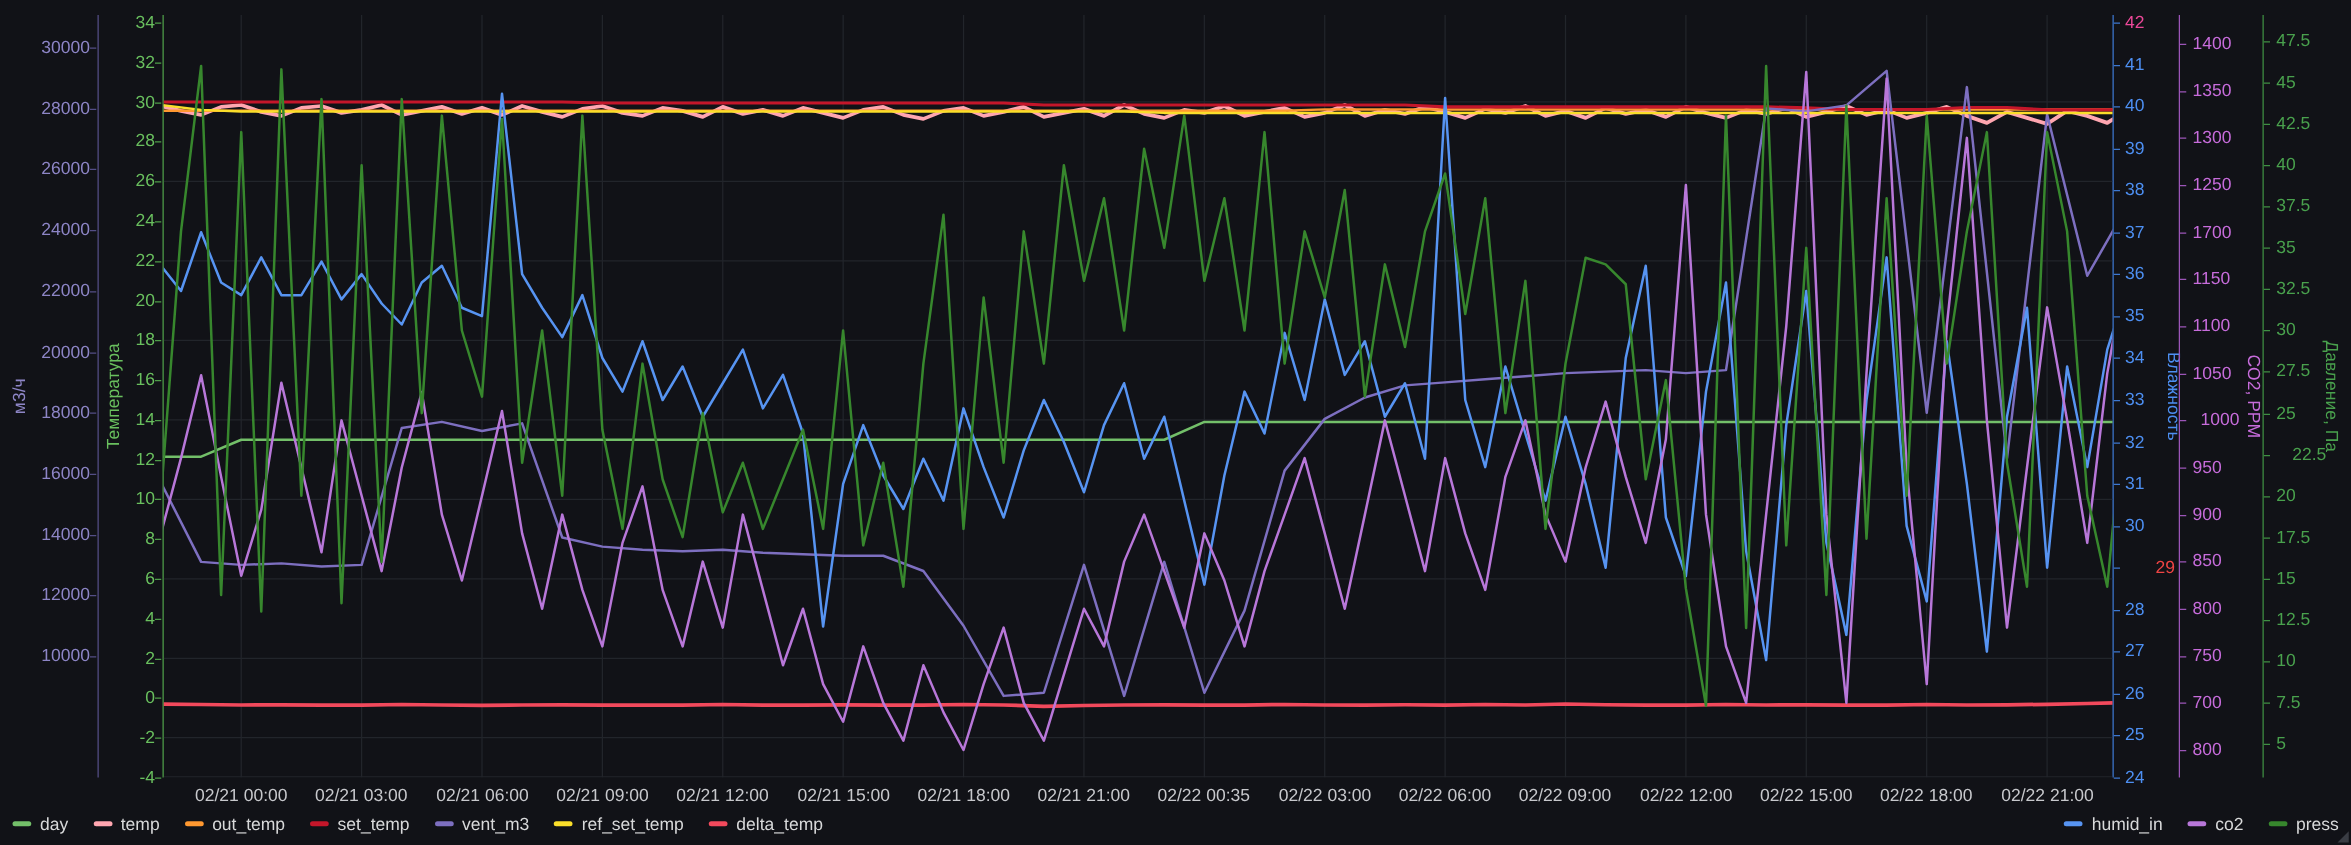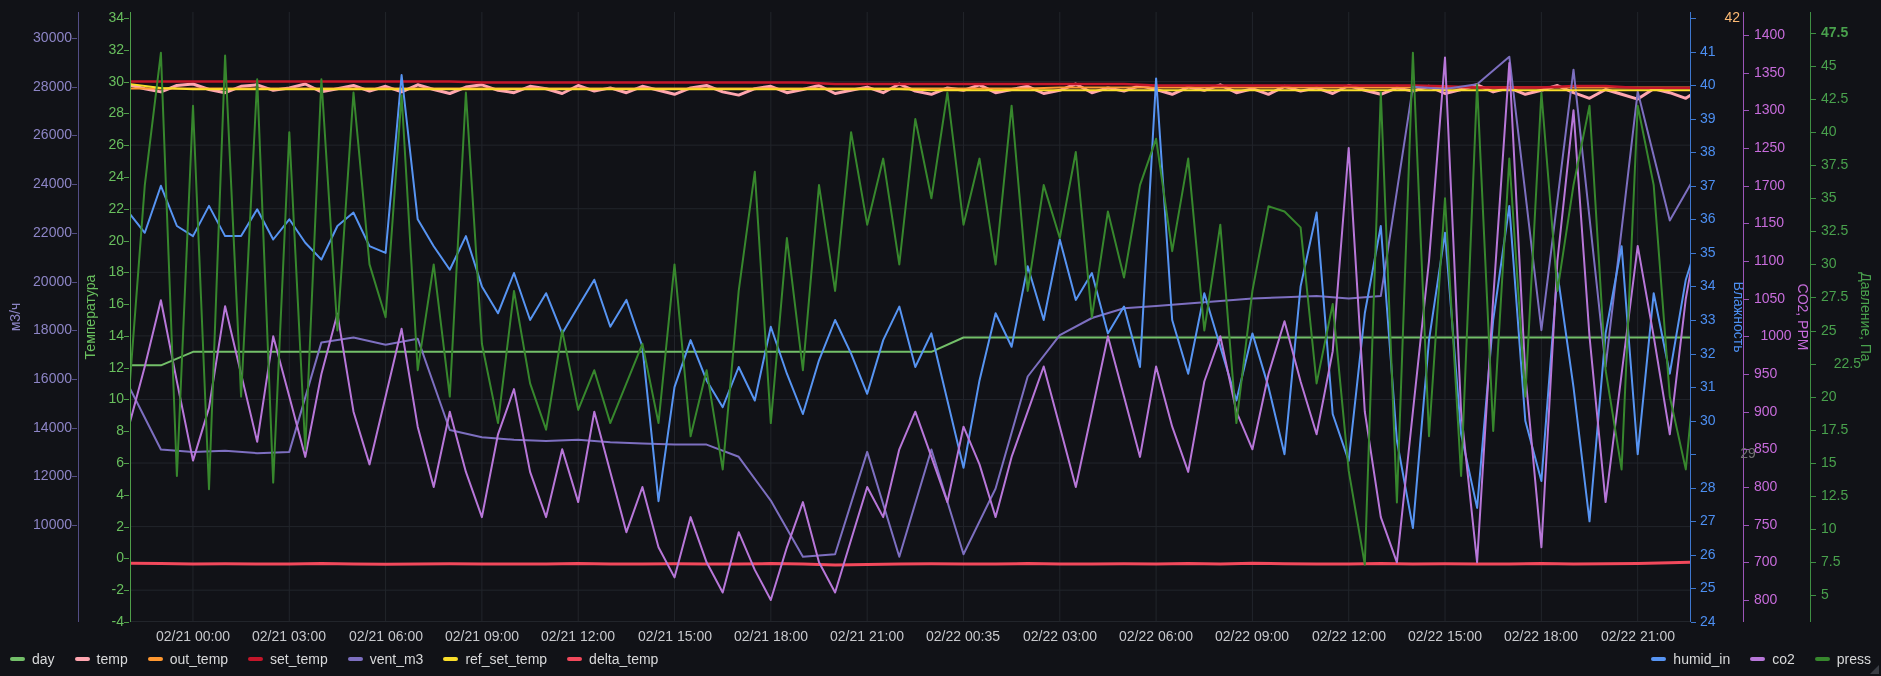--- a/index.html
+++ b/index.html
@@ -132,21 +132,21 @@
       <div class="tick-label" style="left: 80px; width: 44px; top: 486px; text-align: right; color: rgb(105, 191, 94);">4</div>
       <div class="tick-dash" style="left: 124px; top: 495px; background: rgb(79, 158, 73);"></div>
       <div class="tick-label" style="left: 80px; width: 44px; top: 518px; text-align: right; color: rgb(105, 191, 94);">2</div>
       <div class="tick-dash" style="left: 124px; top: 527px; background: rgb(79, 158, 73);"></div>
       <div class="tick-label" style="left: 80px; width: 44px; top: 549px; text-align: right; color: rgb(105, 191, 94);">0</div>
       <div class="tick-dash" style="left: 124px; top: 558px; background: rgb(79, 158, 73);"></div>
       <div class="tick-label" style="left: 80px; width: 44px; top: 581px; text-align: right; color: rgb(105, 191, 94);">-2</div>
       <div class="tick-dash" style="left: 124px; top: 590px; background: rgb(79, 158, 73);"></div>
       <div class="tick-label" style="left: 80px; width: 44px; top: 613px; text-align: right; color: rgb(105, 191, 94);">-4</div>
       <div class="tick-dash" style="left: 124px; top: 622px; background: rgb(79, 158, 73);"></div>
-      <div class="tick-label" style="left: 1700px; width: 40px; top: 9px; text-align: right; color: #fdba74;">42</div>
+      <div class="tick-label" style="left: 1700px; width: 40px; top: 9px; text-align: left; color: #ec4899;">42</div>
       <div class="tick-dash" style="left: 1691px; top: 18px; background: rgb(61, 119, 207);"></div>
       <div class="tick-label" style="left: 1700px; width: 40px; top: 43px; text-align: left; color: rgb(77, 143, 242);">41</div>
       <div class="tick-dash" style="left: 1691px; top: 52px; background: rgb(61, 119, 207);"></div>
       <div class="tick-label" style="left: 1700px; width: 40px; top: 76px; text-align: left; color: rgb(77, 143, 242);">40</div>
       <div class="tick-dash" style="left: 1691px; top: 85px; background: rgb(61, 119, 207);"></div>
       <div class="tick-label" style="left: 1700px; width: 40px; top: 110px; text-align: left; color: rgb(77, 143, 242);">39</div>
       <div class="tick-dash" style="left: 1691px; top: 119px; background: rgb(61, 119, 207);"></div>
       <div class="tick-label" style="left: 1700px; width: 40px; top: 143px; text-align: left; color: rgb(77, 143, 242);">38</div>
       <div class="tick-dash" style="left: 1691px; top: 152px; background: rgb(61, 119, 207);"></div>
       <div class="tick-label" style="left: 1700px; width: 40px; top: 177px; text-align: left; color: rgb(77, 143, 242);">37</div>
@@ -158,21 +158,21 @@
       <div class="tick-label" style="left: 1700px; width: 40px; top: 277px; text-align: left; color: rgb(77, 143, 242);">34</div>
       <div class="tick-dash" style="left: 1691px; top: 286px; background: rgb(61, 119, 207);"></div>
       <div class="tick-label" style="left: 1700px; width: 40px; top: 311px; text-align: left; color: rgb(77, 143, 242);">33</div>
       <div class="tick-dash" style="left: 1691px; top: 320px; background: rgb(61, 119, 207);"></div>
       <div class="tick-label" style="left: 1700px; width: 40px; top: 345px; text-align: left; color: rgb(77, 143, 242);">32</div>
       <div class="tick-dash" style="left: 1691px; top: 354px; background: rgb(61, 119, 207);"></div>
       <div class="tick-label" style="left: 1700px; width: 40px; top: 378px; text-align: left; color: rgb(77, 143, 242);">31</div>
       <div class="tick-dash" style="left: 1691px; top: 387px; background: rgb(61, 119, 207);"></div>
       <div class="tick-label" style="left: 1700px; width: 40px; top: 412px; text-align: left; color: rgb(77, 143, 242);">30</div>
       <div class="tick-dash" style="left: 1691px; top: 421px; background: rgb(61, 119, 207);"></div>
-      <div class="tick-label" style="left: 1700px; width: 40px; top: 445px; text-align: center; color: #737373; margin-left: 28px;">29</div>
+      <div class="tick-label" style="left: 1700px; width: 40px; top: 445px; text-align: right; color: #ef4444;">29</div>
       <div class="tick-dash" style="left: 1691px; top: 454px; background: rgb(61, 119, 207);"></div>
       <div class="tick-label" style="left: 1700px; width: 40px; top: 479px; text-align: left; color: rgb(77, 143, 242);">28</div>
       <div class="tick-dash" style="left: 1691px; top: 488px; background: rgb(61, 119, 207);"></div>
       <div class="tick-label" style="left: 1700px; width: 40px; top: 512px; text-align: left; color: rgb(77, 143, 242);">27</div>
       <div class="tick-dash" style="left: 1691px; top: 521px; background: rgb(61, 119, 207);"></div>
       <div class="tick-label" style="left: 1700px; width: 40px; top: 546px; text-align: left; color: rgb(77, 143, 242);">26</div>
       <div class="tick-dash" style="left: 1691px; top: 555px; background: rgb(61, 119, 207);"></div>
       <div class="tick-label" style="left: 1700px; width: 40px; top: 579px; text-align: left; color: rgb(77, 143, 242);">25</div>
       <div class="tick-dash" style="left: 1691px; top: 588px; background: rgb(61, 119, 207);"></div>
       <div class="tick-label" style="left: 1700px; width: 40px; top: 613px; text-align: left; color: rgb(77, 143, 242);">24</div>
@@ -202,21 +202,21 @@
       <div class="tick-label" style="left: 1754px; width: 44px; top: 440px; text-align: left; color: rgb(199, 108, 219);">850</div>
       <div class="tick-dash" style="left: 1744px; top: 449px; background: rgb(156, 85, 184);"></div>
       <div class="tick-label" style="left: 1754px; width: 44px; top: 478px; text-align: left; color: rgb(199, 108, 219);">800</div>
       <div class="tick-dash" style="left: 1744px; top: 487px; background: rgb(156, 85, 184);"></div>
       <div class="tick-label" style="left: 1754px; width: 44px; top: 516px; text-align: left; color: rgb(199, 108, 219);">750</div>
       <div class="tick-dash" style="left: 1744px; top: 525px; background: rgb(156, 85, 184);"></div>
       <div class="tick-label" style="left: 1754px; width: 44px; top: 553px; text-align: left; color: rgb(199, 108, 219);">700</div>
       <div class="tick-dash" style="left: 1744px; top: 562px; background: rgb(156, 85, 184);"></div>
       <div class="tick-label" style="left: 1754px; width: 44px; top: 591px; text-align: left; color: rgb(199, 108, 219);">800</div>
       <div class="tick-dash" style="left: 1744px; top: 600px; background: rgb(156, 85, 184);"></div>
-      <div class="tick-label" style="left: 1821px; width: 40px; top: 24px; text-align: left; color: rgb(73, 161, 77); font-weight: bold;">47.5</div>
+      <div class="tick-label" style="left: 1821px; width: 40px; top: 24px; text-align: left; color: rgb(73, 161, 77);">47.5</div>
       <div class="tick-dash" style="left: 1811px; top: 33px; background: rgb(63, 143, 67);"></div>
       <div class="tick-label" style="left: 1821px; width: 40px; top: 57px; text-align: left; color: rgb(73, 161, 77);">45</div>
       <div class="tick-dash" style="left: 1811px; top: 66px; background: rgb(63, 143, 67);"></div>
       <div class="tick-label" style="left: 1821px; width: 40px; top: 90px; text-align: left; color: rgb(73, 161, 77);">42.5</div>
       <div class="tick-dash" style="left: 1811px; top: 99px; background: rgb(63, 143, 67);"></div>
       <div class="tick-label" style="left: 1821px; width: 40px; top: 123px; text-align: left; color: rgb(73, 161, 77);">40</div>
       <div class="tick-dash" style="left: 1811px; top: 132px; background: rgb(63, 143, 67);"></div>
       <div class="tick-label" style="left: 1821px; width: 40px; top: 156px; text-align: left; color: rgb(73, 161, 77);">37.5</div>
       <div class="tick-dash" style="left: 1811px; top: 165px; background: rgb(63, 143, 67);"></div>
       <div class="tick-label" style="left: 1821px; width: 40px; top: 189px; text-align: left; color: rgb(73, 161, 77);">35</div>

